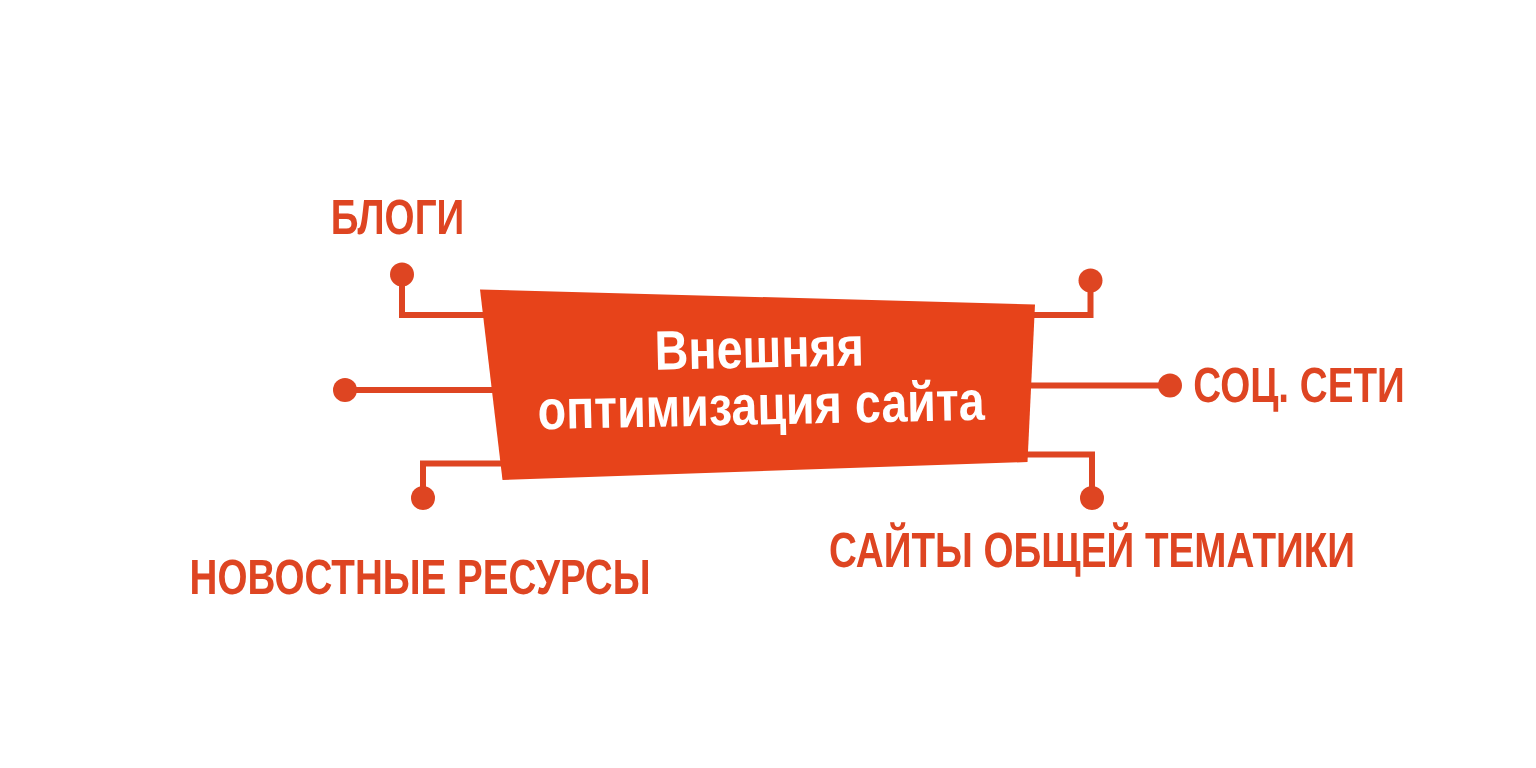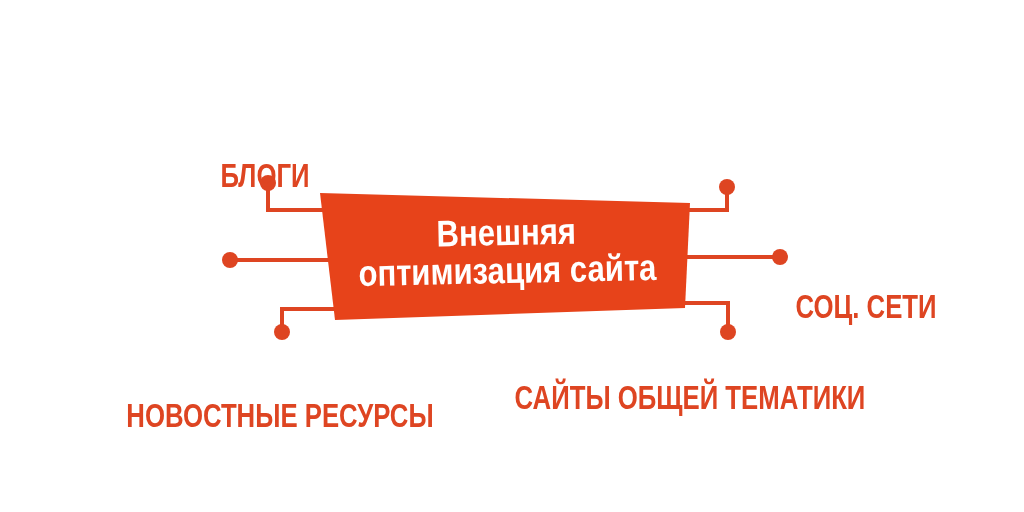--- a/index.html
+++ b/index.html
@@ -26,21 +26,20 @@
   .banner-shape{fill:var(--banner-fill);}
   .node-label{
     position:absolute;
     transform:translateX(-50%);
     white-space:nowrap;
     color:var(--accent);
     font-weight:700;
     font-size:33px;
     line-height:1;
     letter-spacing:0px;
-    margin-top:31px;
   }
   .squeeze{
     display:inline-block;
     transform:scaleX(0.78);
     transform-origin:50% 50%;
     white-space:nowrap;
   }
   .banner-text{
     position:absolute;
     left:507px;top:252px;
@@ -80,19 +79,19 @@
 
   <div class="banner-text">
     <div><span class="squeeze">Внешняя</span></div>
     <div><span class="squeeze">оптимизация сайта</span></div>
   </div>
 
   <div class="node-label" style="left:265px;top:128px"><span class="squeeze">БЛОГИ</span></div>
 
 
 
-  <div class="node-label" style="left:866px;top:259px"><span class="squeeze">СОЦ. СЕТИ</span></div>
+  <div class="node-label" style="left:866px;top:240px"><span class="squeeze">СОЦ. СЕТИ</span></div>
 
   <div class="node-label" style="left:280px;top:368px"><span class="squeeze">НОВОСТНЫЕ РЕСУРСЫ</span></div>
 
-  <div class="node-label" style="left:690px;top:350px"><span class="squeeze">САЙТЫ ОБЩЕЙ ТЕМАТИКИ</span></div>
+  <div class="node-label" style="left:728px;top:350px"><span class="squeeze">САЙТЫ ОБЩЕЙ ТЕМАТИКИ</span></div>
 
 </div>
 
 </body></html>

